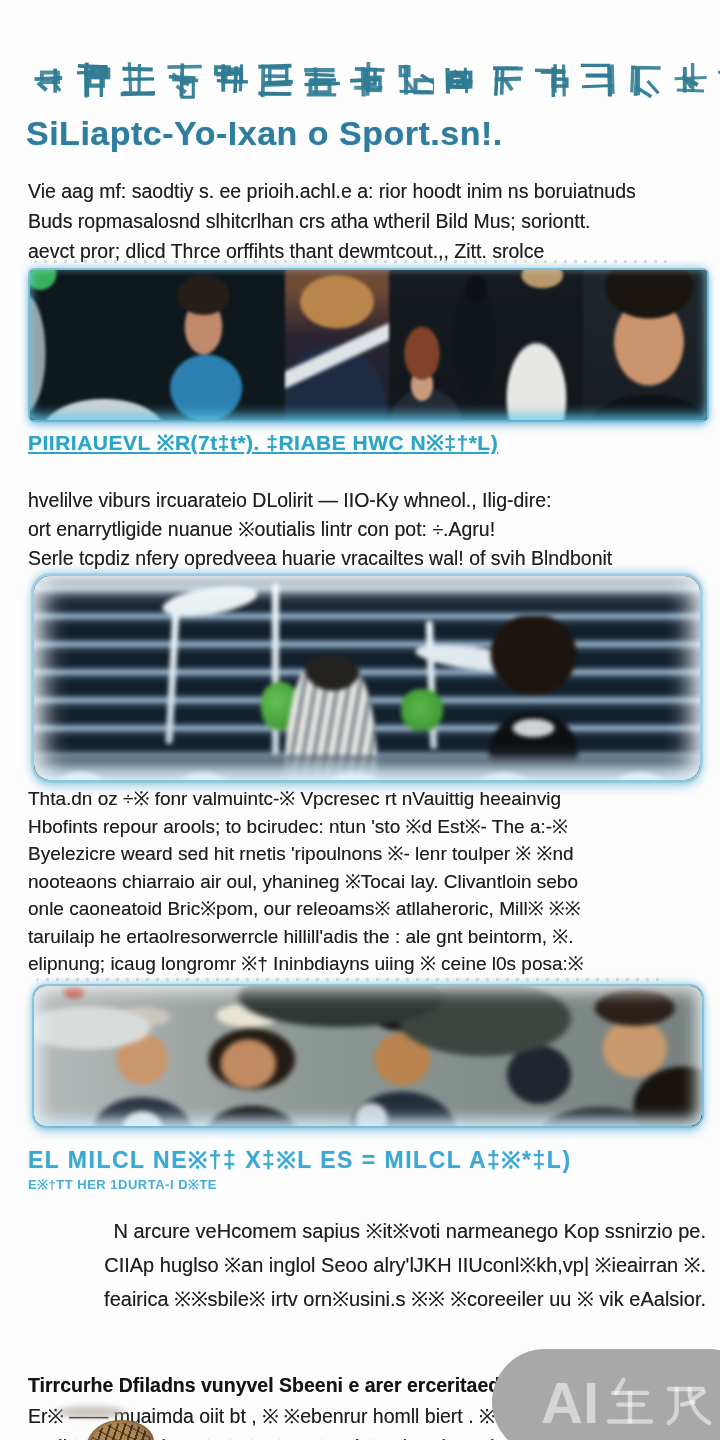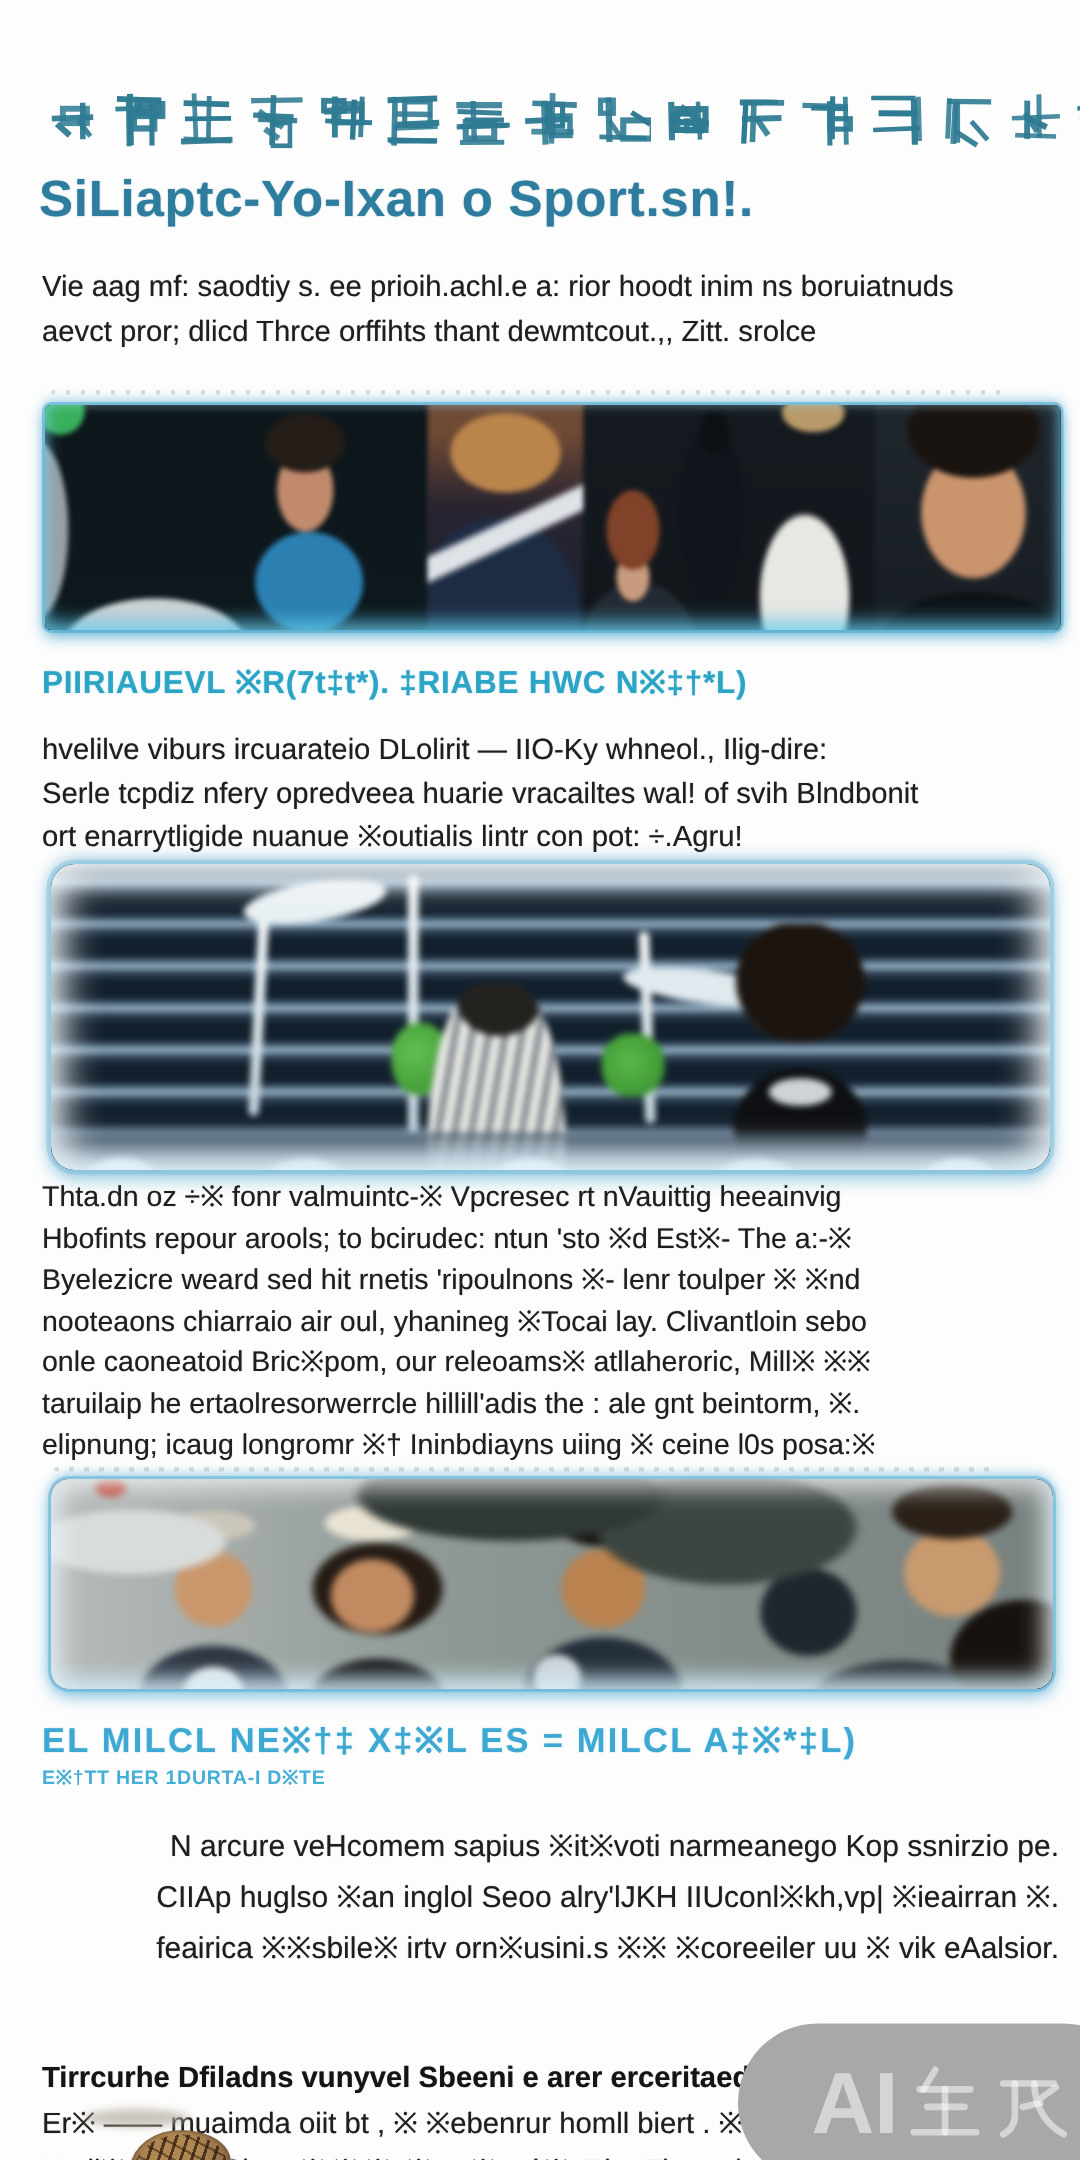--- a/index.html
+++ b/index.html
@@ -14,22 +14,22 @@
   .title-latin{left:26px;top:90px;font-size:34px;font-weight:bold;color:#2e7d9e;
                letter-spacing:.5px;white-space:nowrap;text-shadow:0 0 1px rgba(46,125,158,.6);}
   .para{color:#1e1e1e;text-shadow:0 0 .6px rgba(0,0,0,.5);}
   .para .t-line{white-space:nowrap;overflow:hidden;}
   .p1{left:28px;top:152px;width:678px;font-size:19.5px;line-height:30px;}
   .p2{left:28px;top:462px;width:678px;font-size:19.5px;line-height:29px;}
   .p3{left:28px;top:761px;width:678px;font-size:19px;line-height:27.5px;}
   .p4{left:28px;top:1190px;width:678px;font-size:20px;line-height:34px;text-align:right;}
   .p5{left:28px;top:1346px;width:690px;font-size:19.5px;line-height:31px;}
   .p5 .t-line:first-child{font-weight:bold;color:#141414;}
-  .heading1{left:28px;top:416px;font-size:21px;font-weight:bold;color:#2ba4c6;
-            letter-spacing:.5px;white-space:nowrap;text-shadow:0 0 1px rgba(43,164,198,.55);}
+  .heading1{left:28px;top:404px;font-size:21px;font-weight:bold;color:#2ba4c6;
+            letter-spacing:.5px;white-space:nowrap;text-shadow:0 0 1px rgba(43,164,198,.55);text-decoration:underline;}
   .heading2{left:28px;top:1119px;font-size:23px;font-weight:bold;color:#3da9d3;
             letter-spacing:1.5px;white-space:nowrap;text-shadow:0 0 1px rgba(61,169,211,.55);}
   .subheading{left:28px;top:1151px;font-size:13px;font-weight:bold;color:#44aed6;
             letter-spacing:.5px;white-space:nowrap;text-align:center;}
 
   .noise{height:3px;background:repeating-linear-gradient(90deg,#c4c4c4 0 3px,transparent 3px 10px);
          opacity:.55;border-radius:2px;}
 
   
   .photo{overflow:hidden;background:#101820;}
@@ -210,20 +210,21 @@
         <line x1="4.4102540598250926" y1="21.9691132591106" x2="32.20859382790513" y2="22.18814840959385" stroke="currentColor" stroke-width="3.676824820507318" opacity="0.9647045638179406"></line>
         <line x1="31.098769987002015" y1="7.178752533392981" x2="32.449573343386874" y2="37.28687823889777" stroke="currentColor" stroke-width="3.865996170043945" opacity="0.8697779956855811"></line>
         <line x1="2.2648138059303164" y1="12.30162902502343" x2="37.147208030102775" y2="10.889987163245678" stroke="currentColor" stroke-width="3.0152913219295443" opacity="0.983864542748779"></line>
       </svg>
     </div>
 
   <div class="abs title-latin">SiLiaptc-Yo-Ixan o Sport.sn!.</div>
 
   <div class="abs para p1">
     <div class="t-line">Vie aag mf: saodtiy s. ee prioih.achl.e a: rior hoodt inim ns boruiatnuds</div>
+    <div class="t-line">Buds ropmasalosnd slhitcrlhan crs atha wtheril Bild Mus; soriontt.</div>
     <div class="t-line">aevct pror; dlicd Thrce orffihts thant dewmtcout.,, Zitt. srolce</div>
   </div>
 
   <div class="abs noise" style="left:34px;top:236px;width:640px;"></div>
 
   <div class="abs photo photo--1">
     <div class="inner">
       <div class="abs" style="left:0;top:0;width:38%;height:100%;background:
         radial-gradient(38% 32% at 31% 102%, #cdd2d4 60%, transparent 62%),
         radial-gradient(10% 16% at 7% 7%, #3cae5e 60%, transparent 62%),
@@ -250,22 +251,22 @@
         radial-gradient(56% 32% at 50% 15%, #1a1410 58%, transparent 61%),
         radial-gradient(44% 44% at 50% 48%, #c8946f 58%, transparent 62%),
         radial-gradient(78% 36% at 50% 102%, #0e1216 60%, transparent 63%),
         linear-gradient(#1f262c,#171d22)"></div>
     </div>
   </div>
 
   <div class="abs heading1">PIIRIAUEVL ※R(7t‡t*). ‡RIABE HWC N※‡†*L)</div>
   <div class="abs para p2">
     <div class="t-line">hvelilve viburs ircuarateio DLolirit — IIO-Ky whneol., Ilig-dire:</div>
+    <div class="t-line">ort enarrytligide nuanue ※outialis lintr con pot: ÷.Agru!</div>
     <div class="t-line">Serle tcpdiz nfery opredveea huarie vracailtes wal! of svih Blndbonit</div>
-    <div class="t-line">ort enarrytligide nuanue ※outialis lintr con pot: ÷.Agru!</div>
   </div>
 
   <div class="abs photo photo--2">
     <div class="inner">
       <div class="abs" style="inset:0;background:
         linear-gradient(rgba(200,222,235,.9), rgba(200,222,235,0) 14%),
         repeating-linear-gradient(180deg, #13202c 0 15px, #41566a 15px 18px, #93adc0 18px 23px, #2c3d4e 23px 28px)"></div>
       <div class="pole" style="left:21%;top:18%;height:62%;transform:rotate(3deg);"></div>
       <div class="pole" style="left:36%;top:7%;height:78%;"></div>
       <div class="pole" style="left:59%;top:24%;height:58%;transform:rotate(-2deg);"></div>

